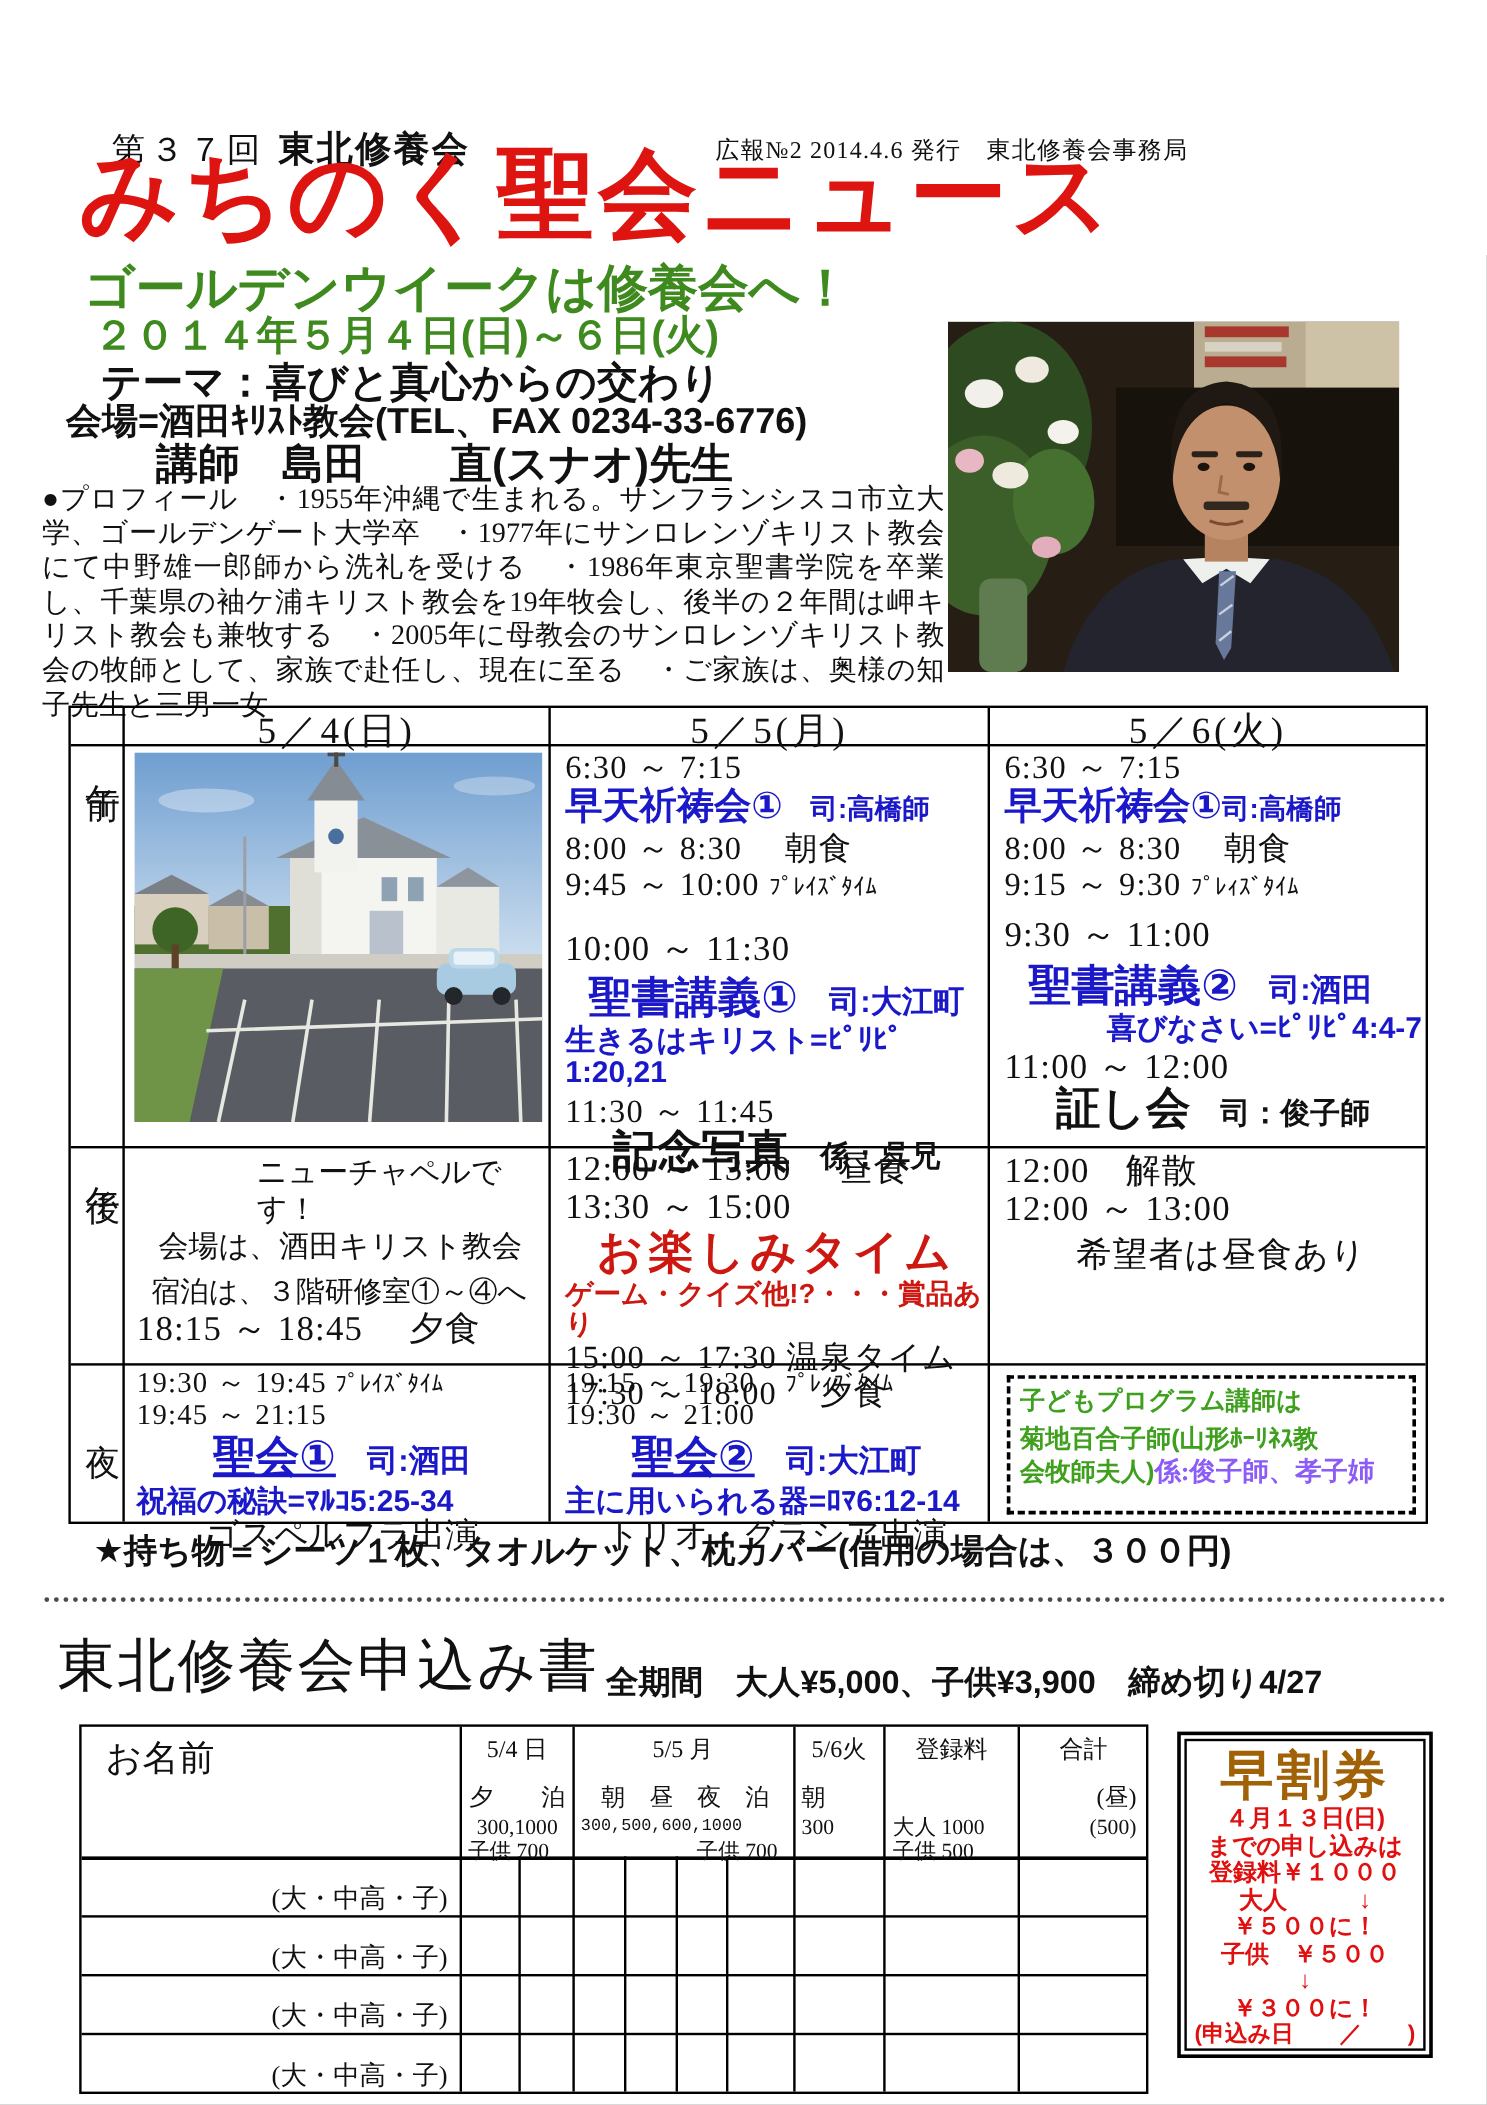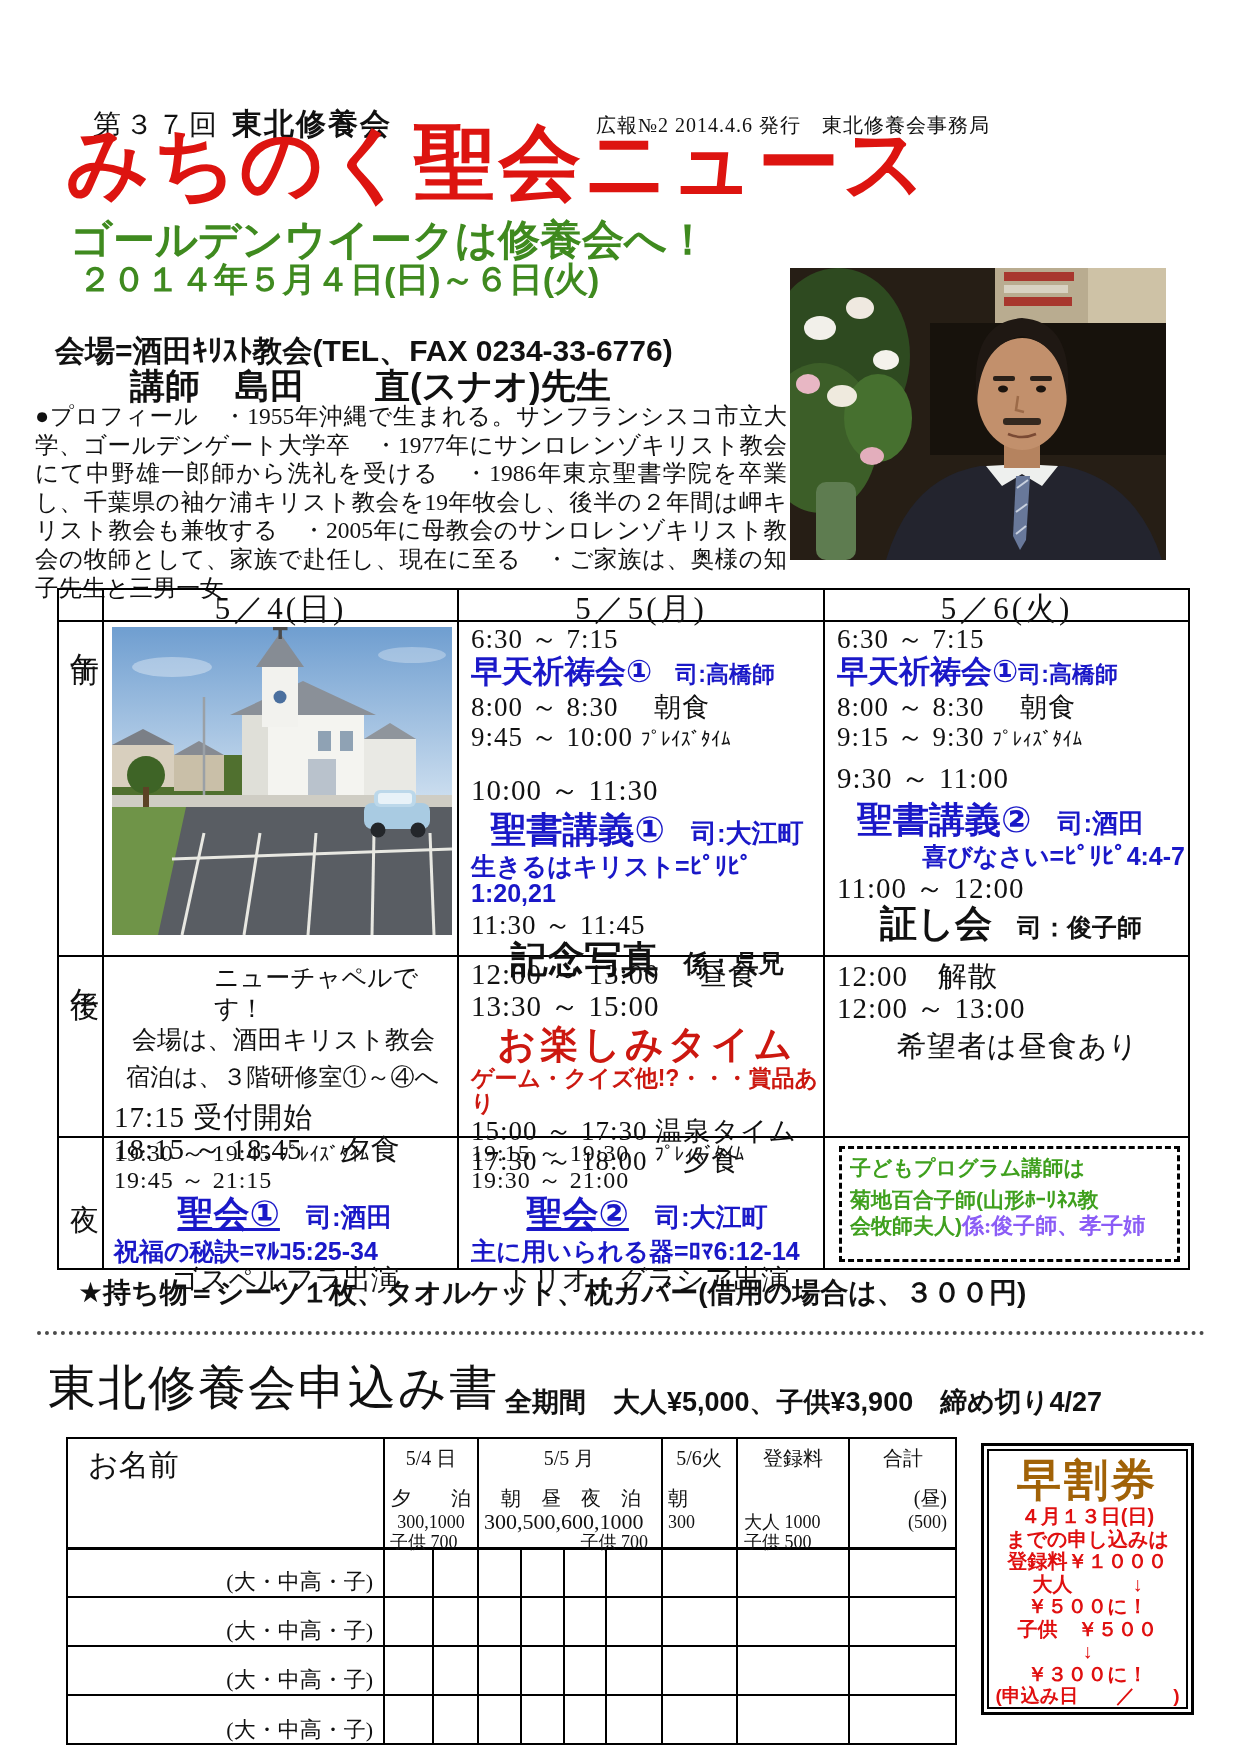--- a/index.html
+++ b/index.html
@@ -66,20 +66,21 @@
 <div class="page">
 
   <div class="abs edition-line serif">
     <span>第３７回</span>
     <span class="org gothic">東北修養会</span>
   </div>
   <div class="abs issue-line serif">広報№2  2014.4.6  発行　東北修養会事務局</div>
   <div class="abs main-title">みちのく聖会ニュース</div>
   <div class="abs subtitle">ゴールデンウイークは修養会へ！</div>
   <div class="abs dates">２０１４年５月４日(日)～６日(火)</div>
+  <div class="abs theme">テーマ：喜びと真心からの交わり</div>
   <div class="abs venue">会場=酒田ｷﾘｽﾄ教会(TEL、FAX 0234-33-6776)</div>
   <div class="abs lecturer">講師　島田　　直(スナオ)先生</div>
   <div class="abs profile serif">●プロフィール　・1955年沖縄で生まれる。サンフランシスコ市立大学、ゴールデンゲート大学卒　・1977年にサンロレンゾキリスト教会にて中野雄一郎師から洗礼を受ける　・1986年東京聖書学院を卒業し、千葉県の袖ケ浦キリスト教会を19年牧会し、後半の２年間は岬キリスト教会も兼牧する　・2005年に母教会のサンロレンゾキリスト教会の牧師として、家族で赴任し、現在に至る　・ご家族は、奥様の知子先生と三男一女</div>
 
   <div class="abs speaker-photo">
     <svg width="376" height="292" viewBox="0 0 376 292">
       <rect width="376" height="292" fill="#261e15"></rect>
       <rect x="205" y="0" width="171" height="122" fill="#b9ac90"></rect>
       <rect x="298" y="0" width="78" height="84" fill="#cec2a6"></rect>
       <rect x="214" y="4" width="70" height="9" fill="#a8372e"></rect>
@@ -204,21 +205,20 @@
       <div class="ev2 blue" style="margin-top:6px;margin-left:20px;"><span>聖書講義②</span><span class="mc">　司:酒田</span></div>
       <div class="verse blue" style="text-align:right;">喜びなさい=ﾋﾟﾘﾋﾟ4:4-7</div>
       <div class="tm2" style="margin-top:2px;">11:00 ～ 12:00</div>
       <div class="bigblack serif" style="text-align:center;"><span>証し会</span><span class="mc">　司：俊子師</span></div>
     </div>
 
     <div class="cell serif" style="left:55px; top:372px; width:340px;">
       <div style="font-size:25px; line-height:31px; padding-left:100px;">ニューチャペルです！</div>
       <div style="font-size:25px; line-height:31px; padding-left:18px;">会場は、酒田キリスト教会</div>
       <div style="font-size:24px; line-height:30px; margin-top:7px; padding-left:12px;">宿泊は、３階研修室①～④へ</div>
-      <div class="tm2" style="margin-top:9px;">17:15 受付開始</div>
       <div class="tm2">18:15 ～ 18:45　 夕食</div>
     </div>
 
     <div class="cell" style="left:412px; top:368px; width:352px;">
       <div class="tm2">12:00 ～ 13:00　 昼食</div>
       <div class="tm2">13:30 ～ 15:00</div>
       <div class="fun redtx">お楽しみタイム</div>
       <div class="funsub redtx">ゲーム・クイズ他!?・・・賞品あり</div>
       <div class="tm">15:00 ～ 17:30 温泉タイム</div>
       <div class="tm">17:30 ～ 18:00　 夕食</div>
@@ -280,21 +280,21 @@
 
     <div class="cell serif" style="left:20px; top:6px; font-size:30px;">お名前</div>
 
     <div class="cell fh" style="left:318px; top:8px; width:90px; text-align:center;">5/4 日</div>
     <div class="cell fh" style="left:318px; top:48px; width:90px; text-align:center;">夕　　泊</div>
     <div class="cell fh" style="left:318px; top:72px; width:90px; text-align:center; font-size:18px;">300,1000</div>
     <div class="cell fh" style="left:318px; top:92px; width:90px; text-align:left; padding-left:4px; font-size:18px;">子供 700</div>
 
     <div class="cell fh" style="left:412px; top:8px; width:178px; text-align:center;">5/5 月</div>
     <div class="cell fh" style="left:412px; top:48px; width:178px; text-align:center; padding-left:4px;">朝　昼　夜　泊</div>
-    <div class="cell fh" style="left:412px; top:72px; width:178px; text-align:left; padding-left:4px; font-size:22px;">300,500,600,1000</div>
+    <div class="cell fh" style="left:412px; top:72px; width:178px; text-align:left; padding-left:4px; font-size:14px;font-family:Liberation Mono, monospace;">300,500,600,1000</div>
     <div class="cell fh" style="left:412px; top:92px; width:178px; text-align:right; padding-right:10px; font-size:18px;">子供 700</div>
 
     <div class="cell fh" style="left:596px; top:8px; width:70px; text-align:center;">5/6火</div>
     <div class="cell fh" style="left:600px; top:48px;">朝</div>
     <div class="cell fh" style="left:600px; top:72px; font-size:18px;">300</div>
 
     <div class="cell fh" style="left:671px; top:8px; width:108px; text-align:center;">登録料</div>
     <div class="cell fh" style="left:676px; top:72px; font-size:18px;">大人 1000</div>
     <div class="cell fh" style="left:676px; top:92px; font-size:18px;">子供 500</div>
 

